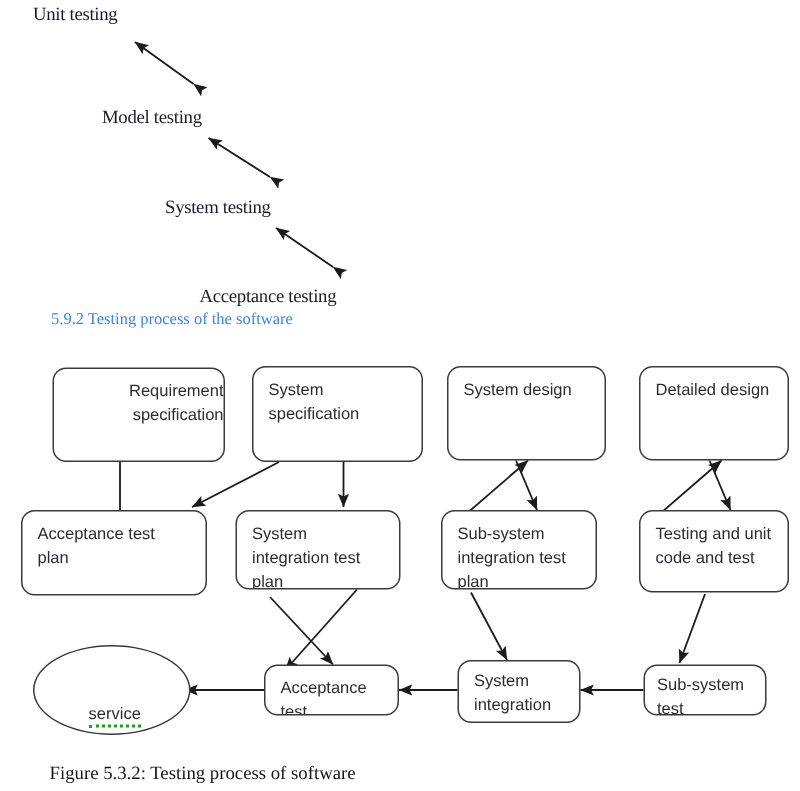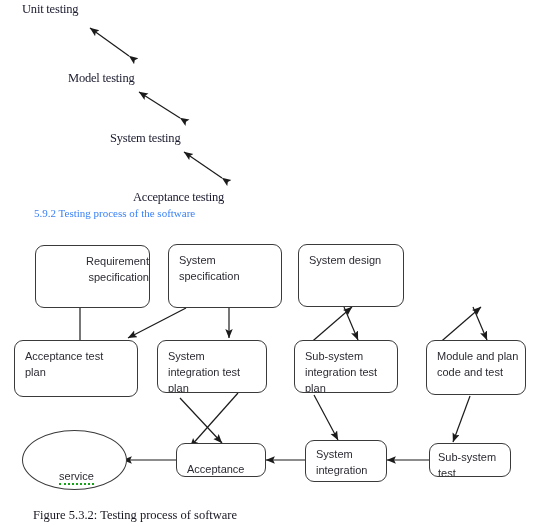--- a/index.html
+++ b/index.html
@@ -167,48 +167,51 @@
 
   <div class="pbox" id="node-system-specification" style="left:168px; top:244px; width:114px; height:64px;">
     <span class="ptext">System</span>
     <span class="ptext">specification</span>
   </div>
 
   <div class="pbox" id="node-system-design" style="left:298px; top:244px; width:106px; height:63px;">
     <span class="ptext">System design</span>
   </div>
 
+  <div class="pbox" id="node-detailed-design" style="left:426px; top:244px; width:100px; height:63px;">
+    <span class="ptext">Detailed design</span>
+  </div>
 
   <div class="pbox" id="node-acceptance-test-plan" style="left:14px; top:340px; width:124px; height:57px;">
     <span class="ptext">Acceptance test</span>
     <span class="ptext">plan</span>
   </div>
 
   <div class="pbox" id="node-system-integration-test-plan" style="left:157px; top:340px; width:110px; height:53px;">
     <span class="ptext">System</span>
     <span class="ptext">integration test</span>
     <span class="ptext">plan</span>
   </div>
 
   <div class="pbox" id="node-sub-system-integration-test" style="left:294px; top:340px; width:104px; height:53px;">
     <span class="ptext">Sub-system</span>
     <span class="ptext">integration test</span>
     <span class="ptext">plan</span>
   </div>
 
   <div class="pbox" id="node-module-and-unit-code-and-test" style="left:426px; top:340px; width:100px; height:55px;">
-    <span class="ptext">Module and plan</span>
+    <span class="ptext">Testing and unit</span>
     <span class="ptext">code and test</span>
   </div>
 
   <div id="node-service" style="left:22px; top:430px; width:105px; height:60px;">
     <span class="ptext">service</span>
   </div>
 
-  <div class="pbox" id="node-acceptance" style="left:176px; top:443px; width:90px; height:34px; padding-top:17px;">
+  <div class="pbox" id="node-acceptance" style="left:176px; top:443px; width:90px; height:34px; padding-top:7px;">
     <span class="ptext">Acceptance</span>
     <span class="ptext">test</span>
   </div>
 
   <div class="pbox" id="node-system-integration" style="left:305px; top:440px; width:82px; height:42px; padding-top:5px;">
     <span class="ptext">System</span>
     <span class="ptext">integration</span>
   </div>
 
   <div class="pbox" id="node-sub-system" style="left:429px; top:443px; width:82px; height:34px; padding-top:5px; padding-left:8px;">

